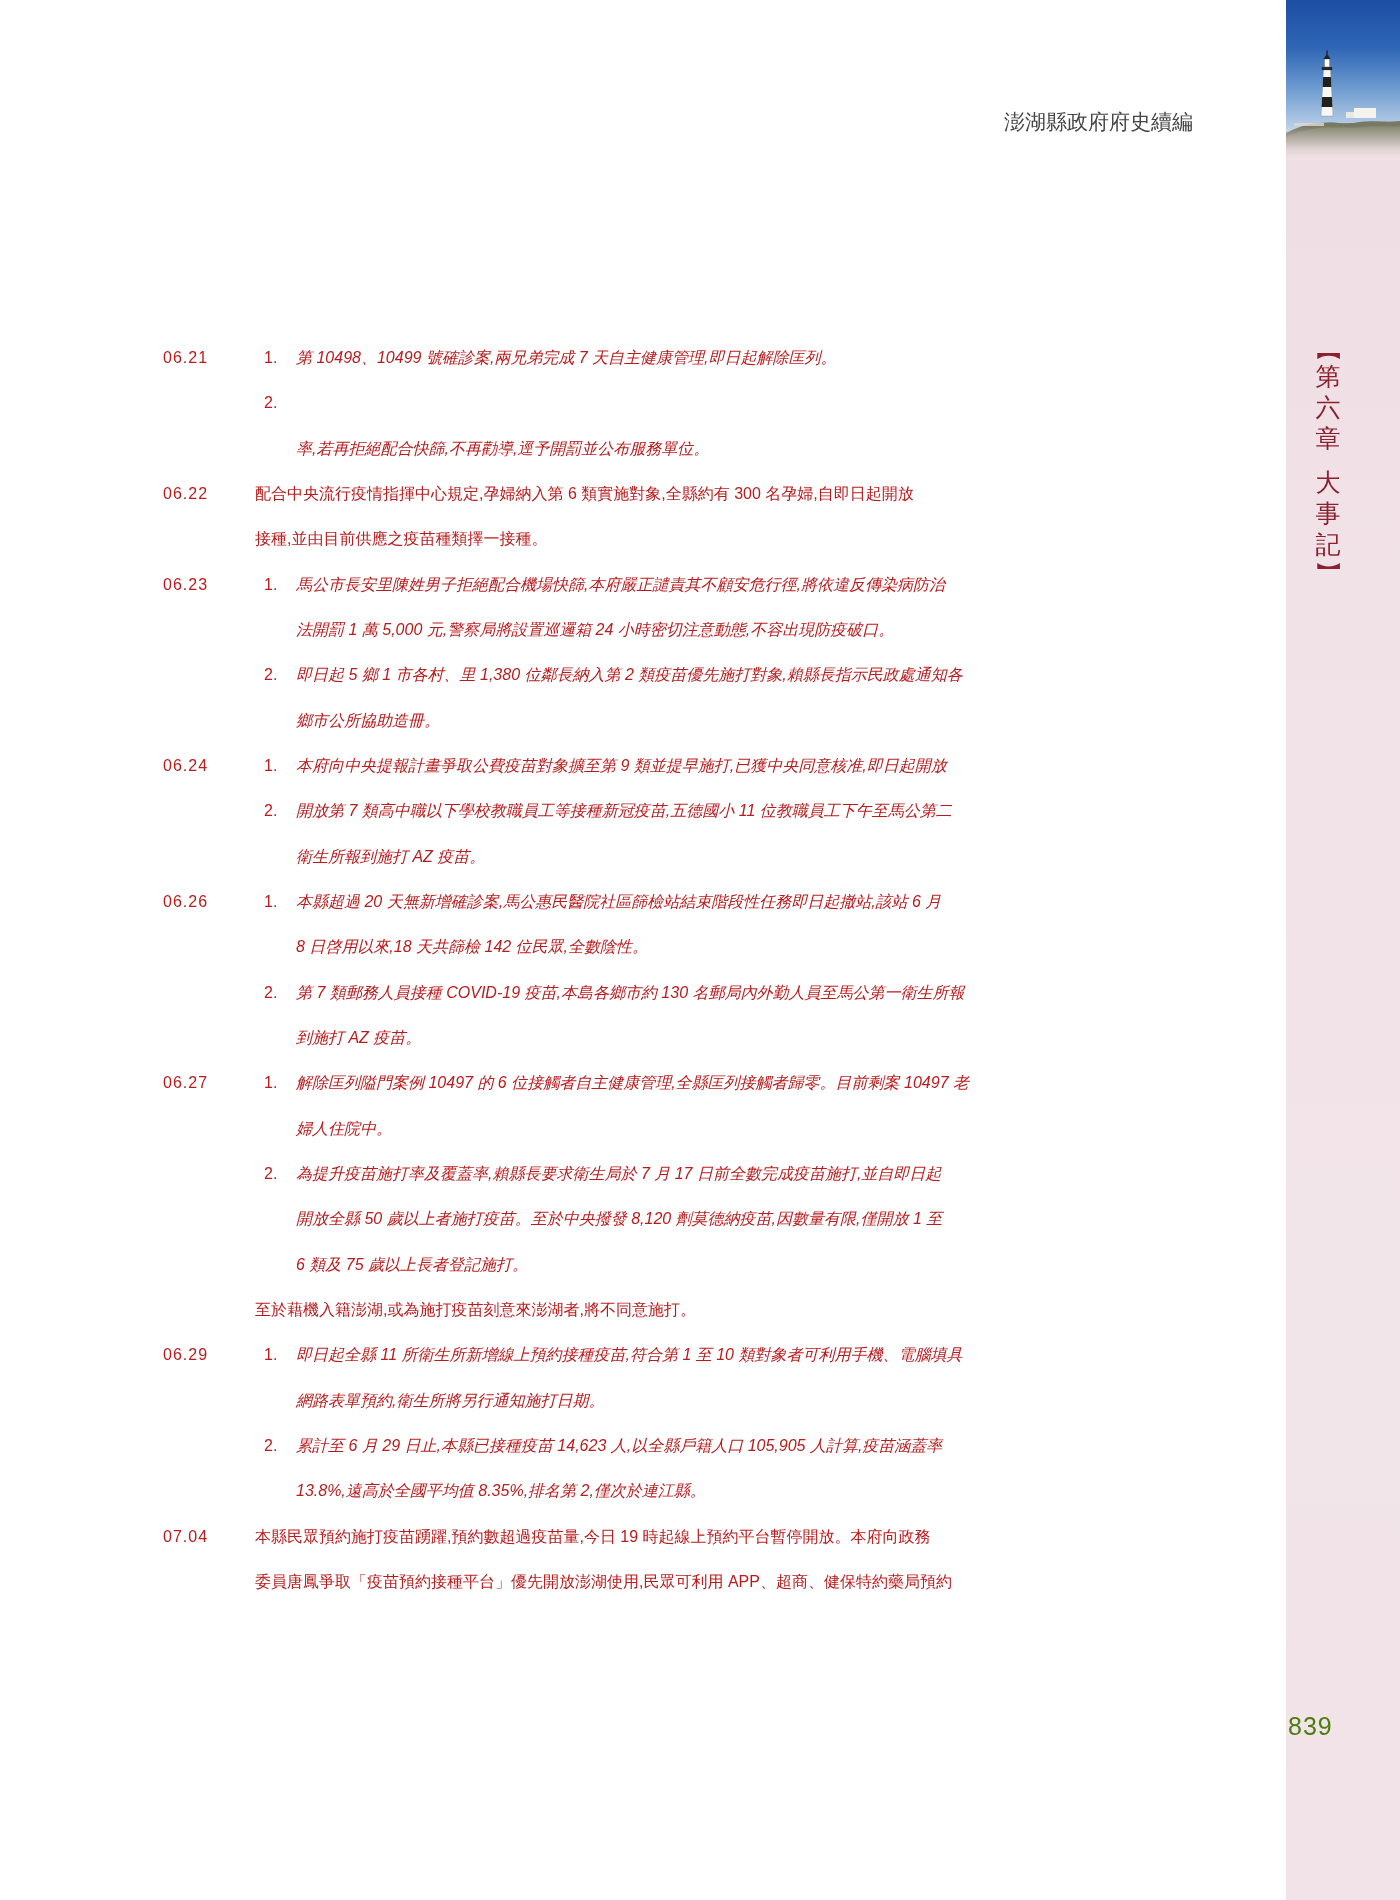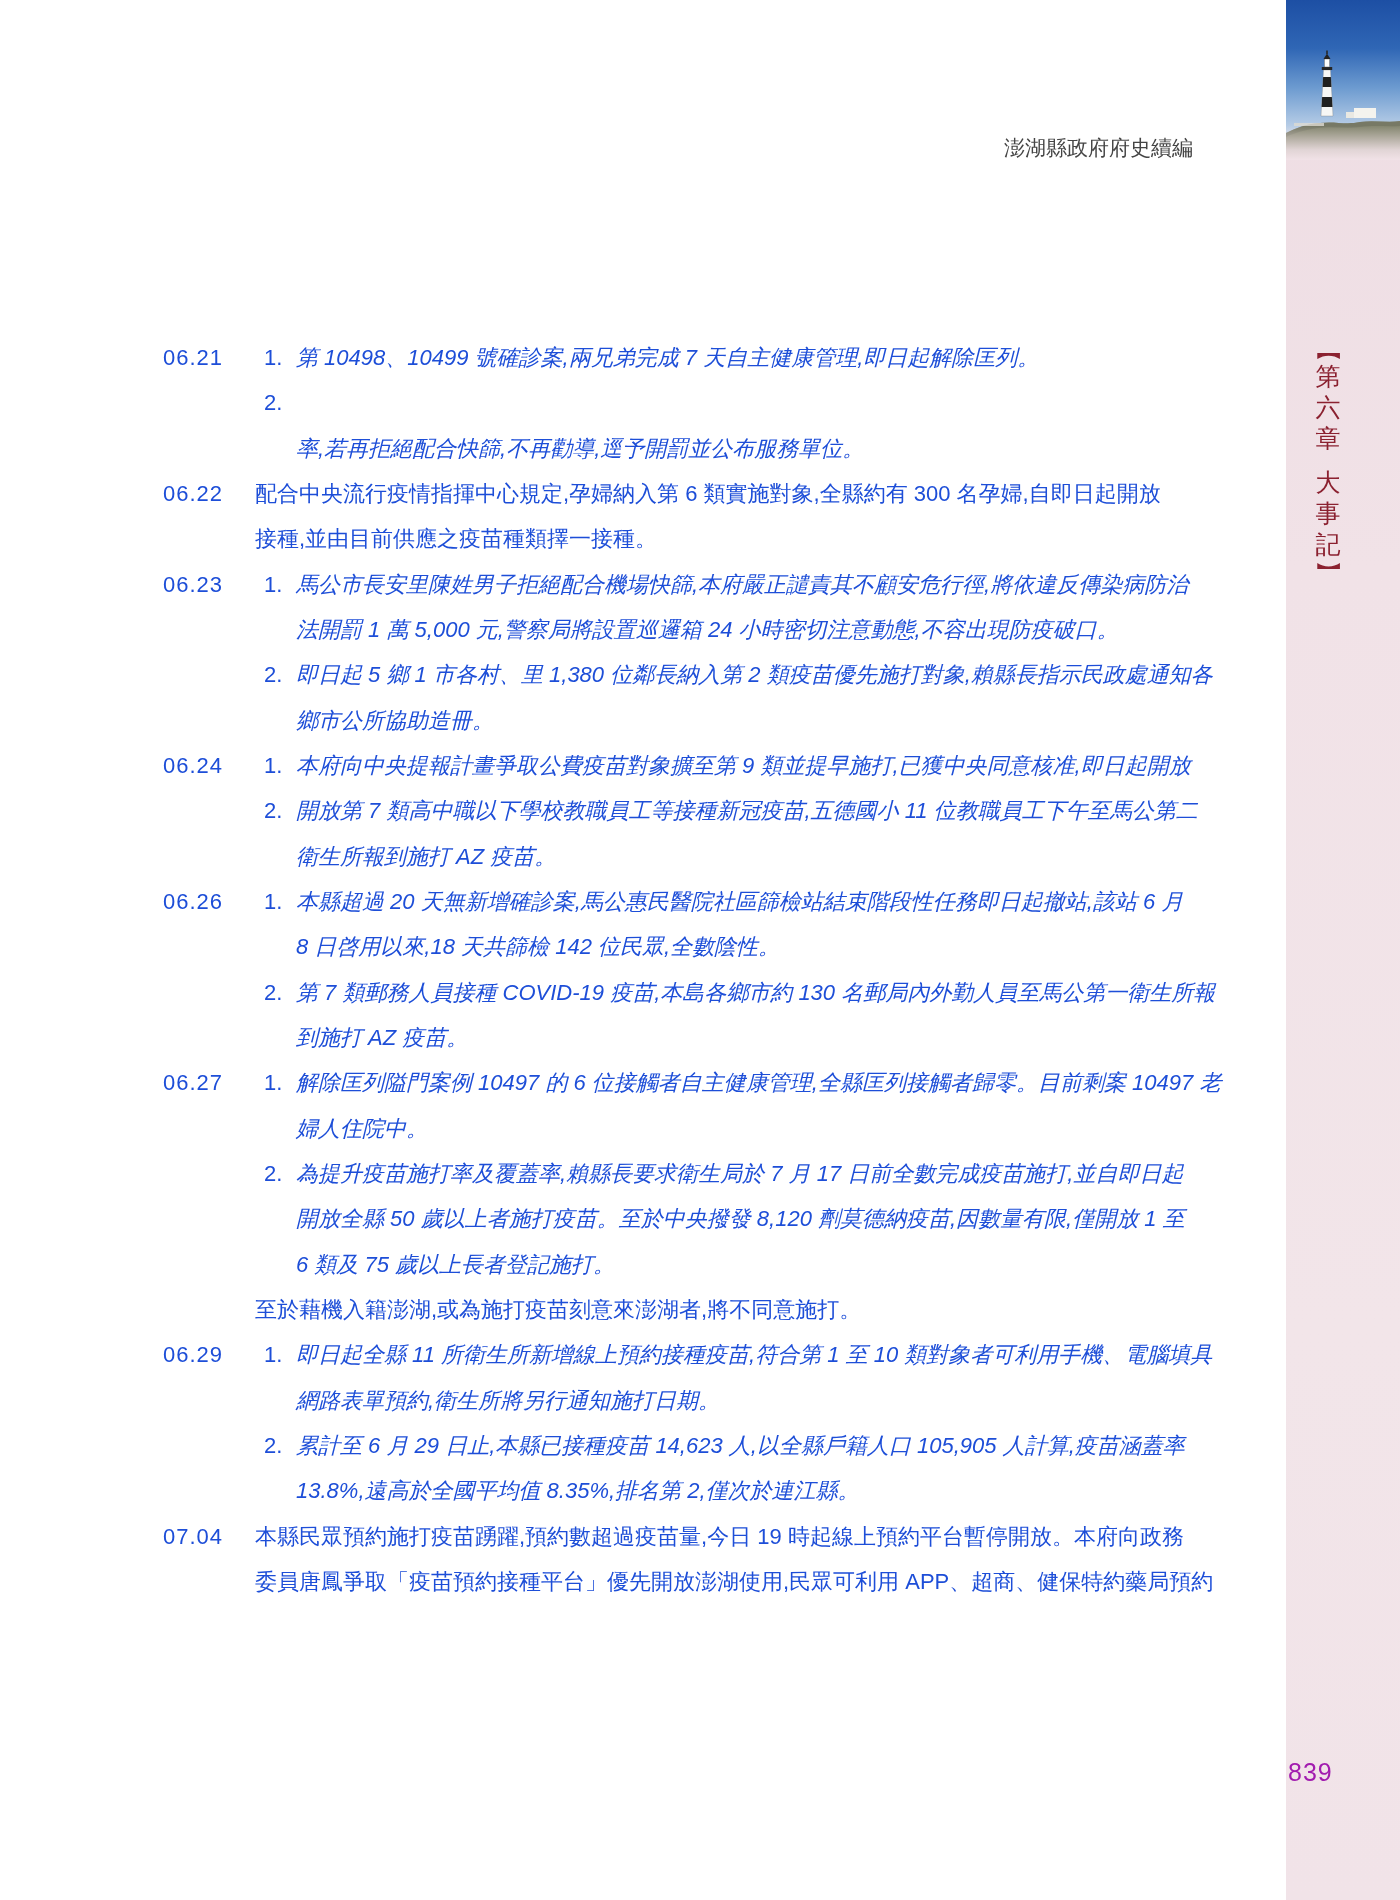--- a/index.html
+++ b/index.html
@@ -11,43 +11,43 @@
   
   .sidebar{
     position:absolute;left:1286px;top:0;width:114px;height:1900px;
     background:linear-gradient(180deg,#eedde3 0%,#f1e2e7 30%,#f2e5e9 70%,#f1e3e8 100%);
   }
   
   .photo{position:absolute;left:1286px;top:0;width:114px;height:160px;}
   
   .header-title{
     position:absolute;top:108px;left:1004px;width:184px;
-    font-size:21px;letter-spacing:0;color:#454545;white-space:nowrap;margin-top:26px;
+    font-size:21px;letter-spacing:0;color:#454545;white-space:nowrap;
   }
   
   .chapter{
     position:absolute;left:1309px;top:340px;width:38px;
     display:flex;flex-direction:column;align-items:center;
     font-family:"DejaVu Serif","Liberation Serif",serif;
     color:#8b2130;
   }
   .chapter .ch{font-size:25px;line-height:27px;height:27px;margin-bottom:4px;}
   .chapter .bracket{transform:rotate(90deg);height:20px;line-height:20px;font-size:24px;margin-bottom:3px;}
   .chapter .gap{height:13px;margin:0;}
   
   .entries{position:absolute;left:0;top:335px;width:1400px;}
-  .tline{position:relative;height:45.33px;line-height:45.33px;font-size:22px;color:#1d4ed8;white-space:nowrap;}
+  .tline{position:relative;height:45.33px;line-height:45.33px;font-size:16px;color:#b91c1c;white-space:nowrap;}
   .tline .date{position:absolute;left:163px;letter-spacing:1px;}
   .tline .marker{position:absolute;left:264px;}
   .tline .txt.plain{position:absolute;left:255px;}
   .tline .txt.numbered{position:absolute;left:296px;font-style:italic;}
   
   .page-number{
-    position:absolute;left:1288px;top:1758px;
-    font-size:25px;letter-spacing:1px;color:#a21caf;
+    position:absolute;left:1288px;top:1712px;
+    font-size:25px;letter-spacing:1px;color:#4d7c0f;
   }
 </style>
 </head>
 <body>
 
 <div class="sidebar"></div>
 
 <svg class="photo" viewBox="0 0 114 160" aria-hidden="true">
   <defs>
     <linearGradient id="sky" x1="0" y1="0" x2="0" y2="1">

